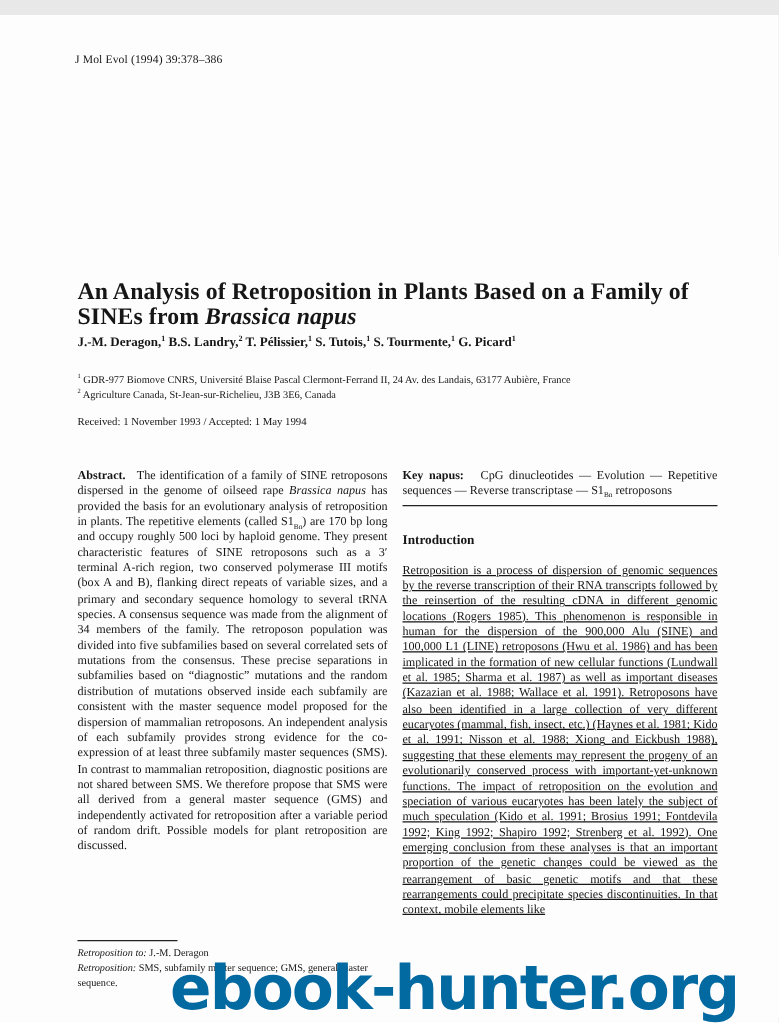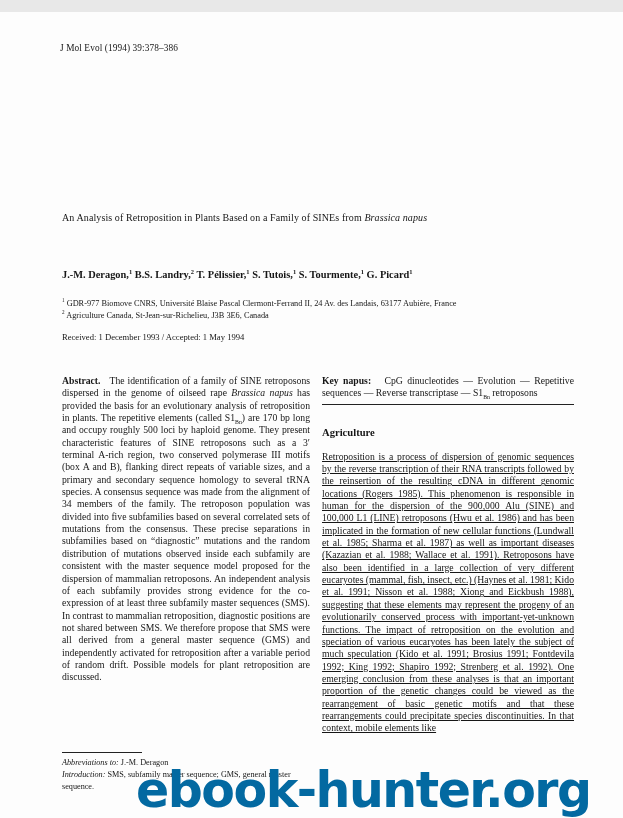--- a/index.html
+++ b/index.html
@@ -29,22 +29,22 @@
     letter-spacing:-.4px;color:#111;
     transform:scaleX(.97);transform-origin:left;
   }
   .masthead .copyright{
     margin-top:3px;font-size:6.3px;letter-spacing:0;color:#222;
     white-space:nowrap;
   }
   .masthead .rule.bottom{margin-top:4px;border-top:1.5px solid #1a1a1a;}
   
   .title{
-    position:absolute;left:62px;top:196px;width:508px;
-    font-size:10px;font-weight:normal;line-height:19.5px;
+    position:absolute;left:62px;top:212px;width:508px;
+    font-size:19px;font-weight:bold;line-height:19.5px;
     letter-spacing:.1px;
   }
   .authors{
     position:absolute;left:62px;top:257px;width:520px;
     font-size:10.4px;font-weight:bold;
   }
   .affils{
     position:absolute;left:62px;top:286px;width:530px;
     font-size:8.3px;line-height:12.2px;
   }
@@ -93,34 +93,34 @@
 
   <h1 class="title" style="margin:0;">An Analysis of Retroposition in Plants Based on a Family of SINEs from <i>Brassica napus</i></h1>
 
   <div class="authors">J.-M. Deragon,<sup>1</sup> B.S. Landry,<sup>2</sup> T. Pélissier,<sup>1</sup> S. Tutois,<sup>1</sup> S. Tourmente,<sup>1</sup> G. Picard<sup>1</sup></div>
 
   <div class="affils">
     <div><sup>1</sup> GDR-977 Biomove CNRS, Université Blaise Pascal Clermont-Ferrand II, 24 Av. des Landais, 63177 Aubière, France</div>
     <div><sup>2</sup> Agriculture Canada, St-Jean-sur-Richelieu, J3B 3E6, Canada</div>
   </div>
 
-  <div class="received">Received: 1 December 1993 / Accepted: 1 May 1994</div>
+  <div class="received">Received: 1 November 1993 / Accepted: 1 May 1994</div>
 
   <div class="col col-left">
     <div class="para"><b>Abstract.</b>&nbsp;&nbsp; The identification of a family of SINE retroposons dispersed in the genome of oilseed rape <i>Brassica napus</i> has provided the basis for an evolutionary analysis of retroposition in plants. The repetitive elements (called S1<sub>Bn</sub>) are 170 bp long and occupy roughly 500 loci by haploid genome. They present characteristic features of SINE retroposons such as a 3′ terminal A-rich region, two conserved polymerase III motifs (box A and B), flanking direct repeats of variable sizes, and a primary and secondary sequence homology to several tRNA species. A consensus sequence was made from the alignment of 34 members of the family. The retroposon population was divided into five subfamilies based on several correlated sets of mutations from the consensus. These precise separations in subfamilies based on “diagnostic” mutations and the random distribution of mutations observed inside each subfamily are consistent with the master sequence model proposed for the dispersion of mammalian retroposons. An independent analysis of each subfamily provides strong evidence for the co-expression of at least three subfamily master sequences (SMS). In contrast to mammalian retroposition, diagnostic positions are not shared between SMS. We therefore propose that SMS were all derived from a general master sequence (GMS) and independently activated for retroposition after a variable period of random drift. Possible models for plant retroposition are discussed.</div>
   </div>
 
   <div class="col col-right">
     <div class="para"><b>Key napus:</b>&nbsp;&nbsp; CpG dinucleotides — Evolution — Repetitive sequences — Reverse transcriptase — S1<sub>Bn</sub> retroposons</div>
     <div class="divider"></div>
-    <div class="section-heading">Agriculture</div>
+    <div class="section-heading">Introduction</div>
     <div class="para body-para">Retroposition is a process of dispersion of genomic sequences by the reverse transcription of their RNA transcripts followed by the reinsertion of the resulting cDNA in different genomic locations (Rogers 1985). This phenomenon is responsible in human for the dispersion of the 900,000 Alu (SINE) and 100,000 L1 (LINE) retroposons (Hwu et al. 1986) and has been implicated in the formation of new cellular functions (Lundwall et al. 1985; Sharma et al. 1987) as well as important diseases (Kazazian et al. 1988; Wallace et al. 1991). Retroposons have also been identified in a large collection of very different eucaryotes (mammal, fish, insect, etc.) (Haynes et al. 1981; Kido et al. 1991; Nisson et al. 1988; Xiong and Eickbush 1988), suggesting that these elements may represent the progeny of an evolutionarily conserved process with important-yet-unknown functions. The impact of retroposition on the evolution and speciation of various eucaryotes has been lately the subject of much speculation (Kido et al. 1991; Brosius 1991; Fontdevila 1992; King 1992; Shapiro 1992; Strenberg et al. 1992). One emerging conclusion from these analyses is that an important proportion of the genetic changes could be viewed as the rearrangement of basic genetic motifs and that these rearrangements could precipitate species discontinuities. In that context, mobile elements like</div>
   </div>
 
   <div class="footnote">
     <div class="rule"></div>
-    <div><i>Abbreviations to:</i> J.-M. Deragon</div>
-    <div><i>Introduction:</i> SMS, subfamily master sequence; GMS, general master sequence.</div>
+    <div><i>Retroposition to:</i> J.-M. Deragon</div>
+    <div><i>Retroposition:</i> SMS, subfamily master sequence; GMS, general master sequence.</div>
   </div>
 
   <div class="watermark">ebook-hunter.org</div>
 
 </div>
 
 </body></html>

